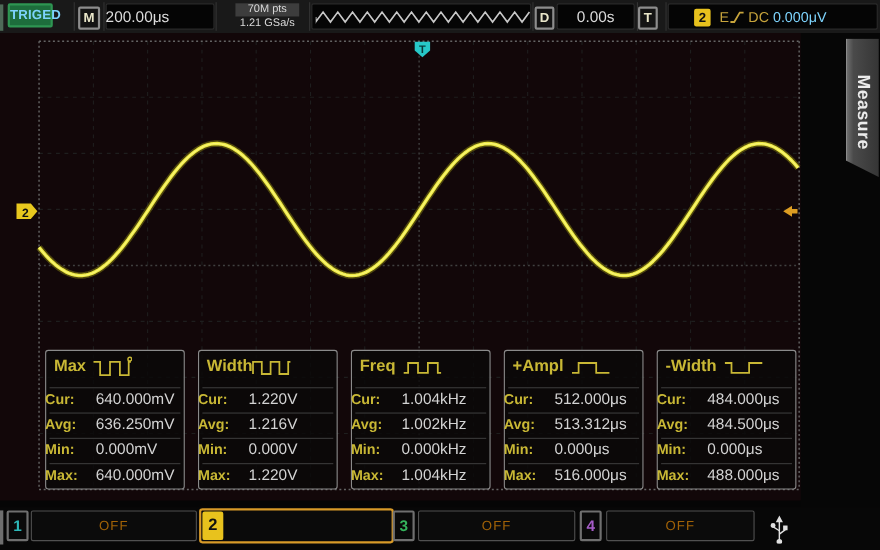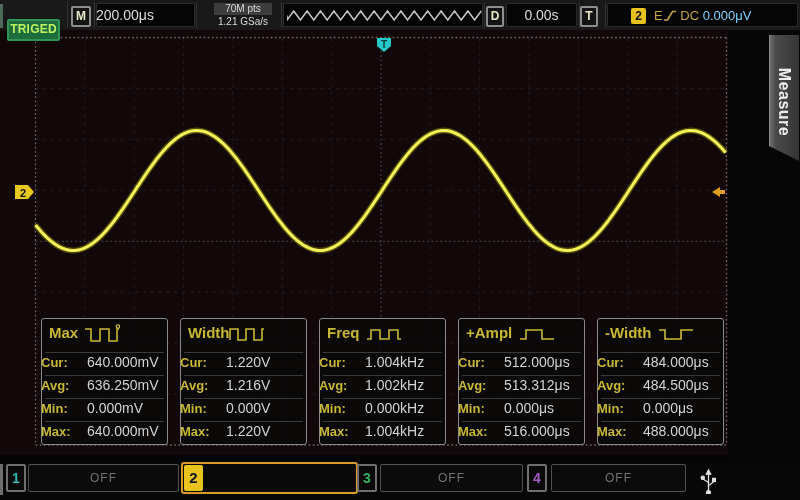--- a/index.html
+++ b/index.html
@@ -3,26 +3,26 @@
 <style>
 *{margin:0;padding:0;box-sizing:border-box}
 html,body{width:800px;height:500px;background:#000;overflow:hidden;font-family:"Liberation Sans",sans-serif}
 #scr{position:absolute;left:0;top:0;width:800px;height:500px;background:#120709}
 .abs{position:absolute}
 
 #topbar{position:absolute;left:0;top:0;width:800px;height:30px;background:#191919}
 .field{position:absolute;top:3px;height:24px;background:#050505;border:1px solid #2b2b2b;border-radius:2px}
 .tbox{position:absolute;top:6px;height:21px;border:2px solid #8d8d8d;background:#141414;color:#e9e6c9;font-weight:bold;font-size:12px;text-align:center;line-height:17px;border-radius:2px}
 .sep{position:absolute;top:2px;height:26px;width:1px;background:#333}
-#triged{position:absolute;left:7px;top:19px;width:53px;height:22px;border:2px solid #2e9552;background:#1d6d3c;border-radius:2px;color:#bef264;font-size:12px;font-weight:bold;text-align:center;line-height:17px;letter-spacing:0.2px}
+#triged{position:absolute;left:7px;top:3px;width:41px;height:22px;border:2px solid #2e9552;background:#1d6d3c;border-radius:2px;color:#7dd3fc;font-size:12px;font-weight:bold;text-align:center;line-height:17px;letter-spacing:0.2px}
 .wtxt{position:absolute;color:#dcdcdc;font-size:14px}
 
 #botbar{position:absolute;left:0;top:461px;width:800px;height:39px;background:#070707}
 #botbar .num{position:absolute;top:3px;width:20px;height:28px;border:2px solid #6f6f6f;background:#0a0a0a;font-size:14px;font-weight:bold;text-align:center;line-height:24px;border-radius:2px}
-#botbar .off{position:absolute;top:3px;height:28px;border:1px solid #505050;background:#0b0b0b;color:#737373;font-size:12px;text-align:center;line-height:26px;letter-spacing:1px;border-radius:2px}
+#botbar .off{position:absolute;top:3px;height:28px;border:1px solid #505050;background:#0b0b0b;color:#a16207;font-size:12px;text-align:center;line-height:26px;letter-spacing:1px;border-radius:2px}
 
 .mbox{position:absolute;top:318px;width:127px;height:127px;border:1px solid #8a8a8a;border-radius:3px;background:rgba(10,9,9,0.82)}
 .mbox .ttl{position:absolute;left:7px;top:5px;color:#c9b835;font-size:15px;font-weight:bold}
 .mbox .icon{position:absolute;left:42px;top:4px}
 .mbox .sl{position:absolute;left:3px;width:119px;height:1px;background:#3a3a3a}
 .mbox .lab{position:absolute;width:34px;color:#c9b835;font-size:13px;font-weight:bold}
 .mbox .val{position:absolute;left:45px;color:#d3d3d3;font-size:14px}
 </style></head><body>
 <div id="scr">
 

